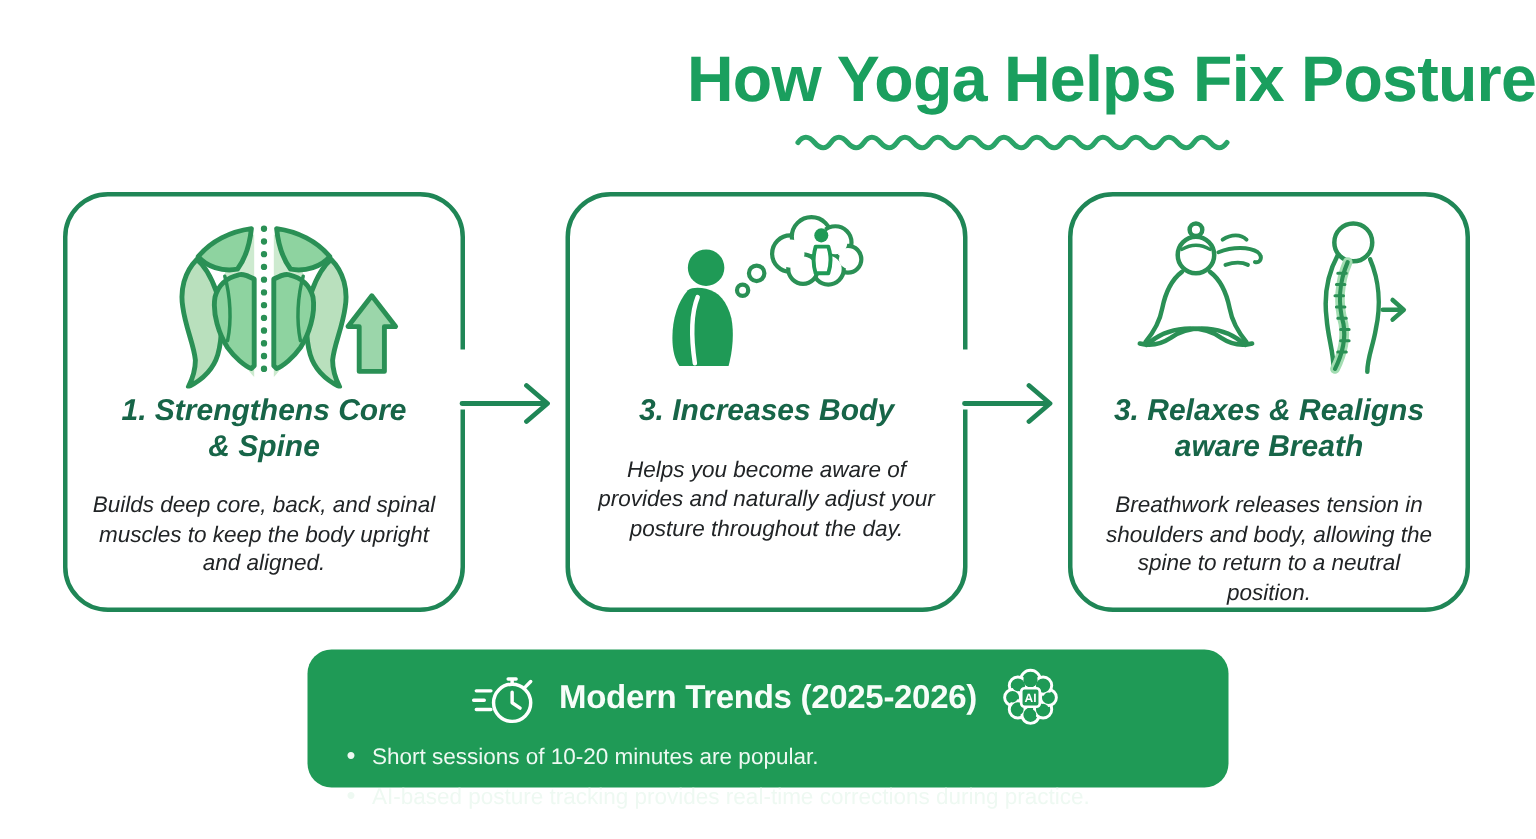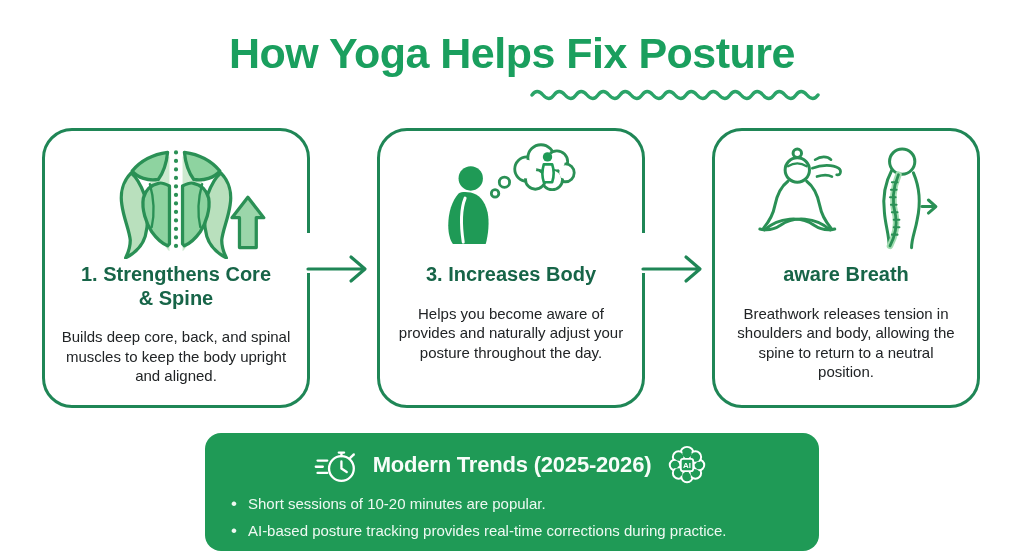--- a/index.html
+++ b/index.html
@@ -2,46 +2,46 @@
 <html><head>
 <meta charset="utf-8">
 <style>
   html,body{margin:0;padding:0;background:#fff;}
   #stage{
     position:relative;width:1024px;height:559px;background:#ffffff;
     font-family:"Liberation Sans",sans-serif;overflow:hidden;
   }
   
   .page-title{
-    position:absolute;top:30px;left:0;right:0;text-align:center;
+    position:absolute;top:30px;left:0;right:0;text-align:right;
     font-size:43px;font-weight:800;color:#1a9f5e;letter-spacing:-0.5px;line-height:1.1;
   }
   .squiggle{position:absolute;left:529px;top:86px;}
   
   .card{
     position:absolute;top:128px;width:268px;height:280px;background:#fff;
     border:3px solid #1f8656;border-radius:30px;box-sizing:border-box;
-    text-align:center;padding:8px 14px 0;
+    text-align:center;padding:8px 14px 0;font-style:italic;
   }
   .card.c1{left:42px}.card.c2{left:377px}.card.c3{left:712px}
   .card-icon{height:122px;display:flex;align-items:center;justify-content:center;}
   .card-title{
     font-size:20px;font-weight:800;color:#176548;line-height:1.18;margin-top:2px;
   }
   .card-body{
     font-size:15px;color:#212426;line-height:1.3;margin-top:17px;font-weight:500;
   }
   
   .border-mask{position:absolute;top:233px;width:9px;height:40px;background:#fff;z-index:4;}
   .mask1{left:303px}.mask2{left:638px}
   .flow-arrow{position:absolute;top:252px;z-index:5;}
   .fa1{left:299px}.fa2{left:634px}
   
   .banner{
-    position:absolute;left:205px;top:433px;width:614px;height:118px;
+    position:absolute;left:205px;top:433px;width:614px;height:92px;
     background:#1f9a56;border-radius:16px;color:#fff;box-sizing:border-box;
   }
   .banner-header{
     display:flex;align-items:center;justify-content:center;gap:13px;
     height:46px;margin-top:9px;
   }
   .banner-title{font-size:22px;font-weight:800;color:#f7fdf9;letter-spacing:-0.2px;}
   .banner-bullets{margin:3px 0 0 26px;text-align:left;}
   .bullet-item{
     display:flex;align-items:baseline;font-size:15px;line-height:1.58;
@@ -140,20 +140,21 @@
           <path d="M149,31 C142,44 139,60 141,76 C142,90 146,100 146,112"></path>
           <path d="M172,34 C178,48 180,66 176,84 C174,96 170,104 170,114"></path>
           <path d="M156,36 C150,50 149,66 153,80 C155,92 152,102 147,112" stroke="#a3ddb2" stroke-width="7"></path>
           <path d="M156,36 C150,50 149,66 153,80 C155,92 152,102 147,112" stroke-width="3"></path>
           <path d="M149,44 h6 M148,52 h6 M147,60 h6 M148,68 h6 M149,76 h6 M151,84 h6 M151,92 h6 M149,100 h6" stroke-width="2.2"></path>
           <path d="M181,70 h13 M188,63 l8,7 -8,7"></path>
         </g>
       </svg>
     </div>
     <div class="card-title">
+      <div>3. Relaxes &amp; Realigns</div>
       <div>aware Breath</div>
     </div>
     <div class="card-body">Breathwork releases tension in shoulders and body, allowing the spine to return to a neutral position.</div>
   </div>
 
   <div class="border-mask mask1"></div>
   <div class="border-mask mask2"></div>
   <svg class="flow-arrow fa1" width="86" height="34" viewBox="0 0 86 34">
     <path d="M9,17 H64 M52,5 L66,17 L52,29" fill="none" stroke="#1f8656" stroke-width="3.2" stroke-linecap="round" stroke-linejoin="round"></path>
   </svg>

